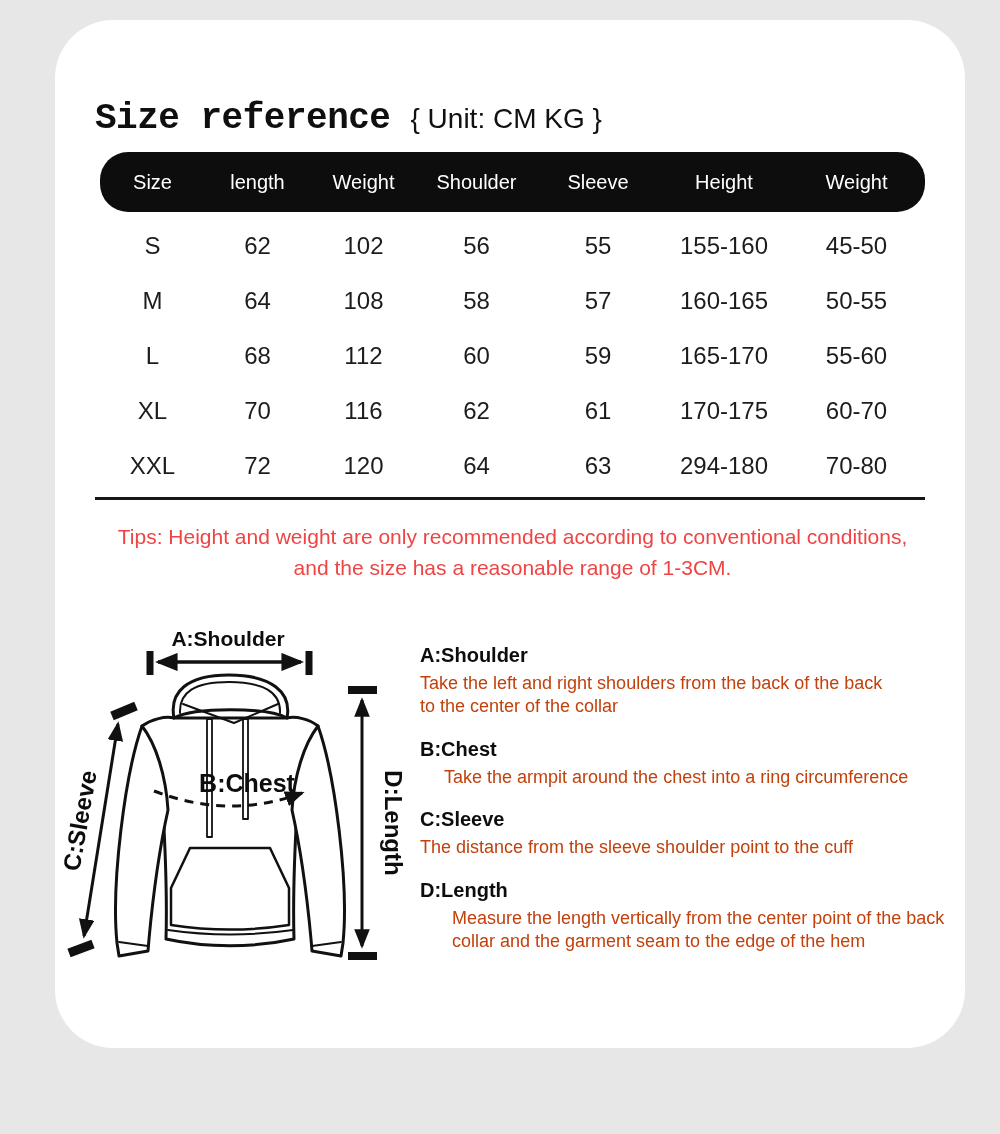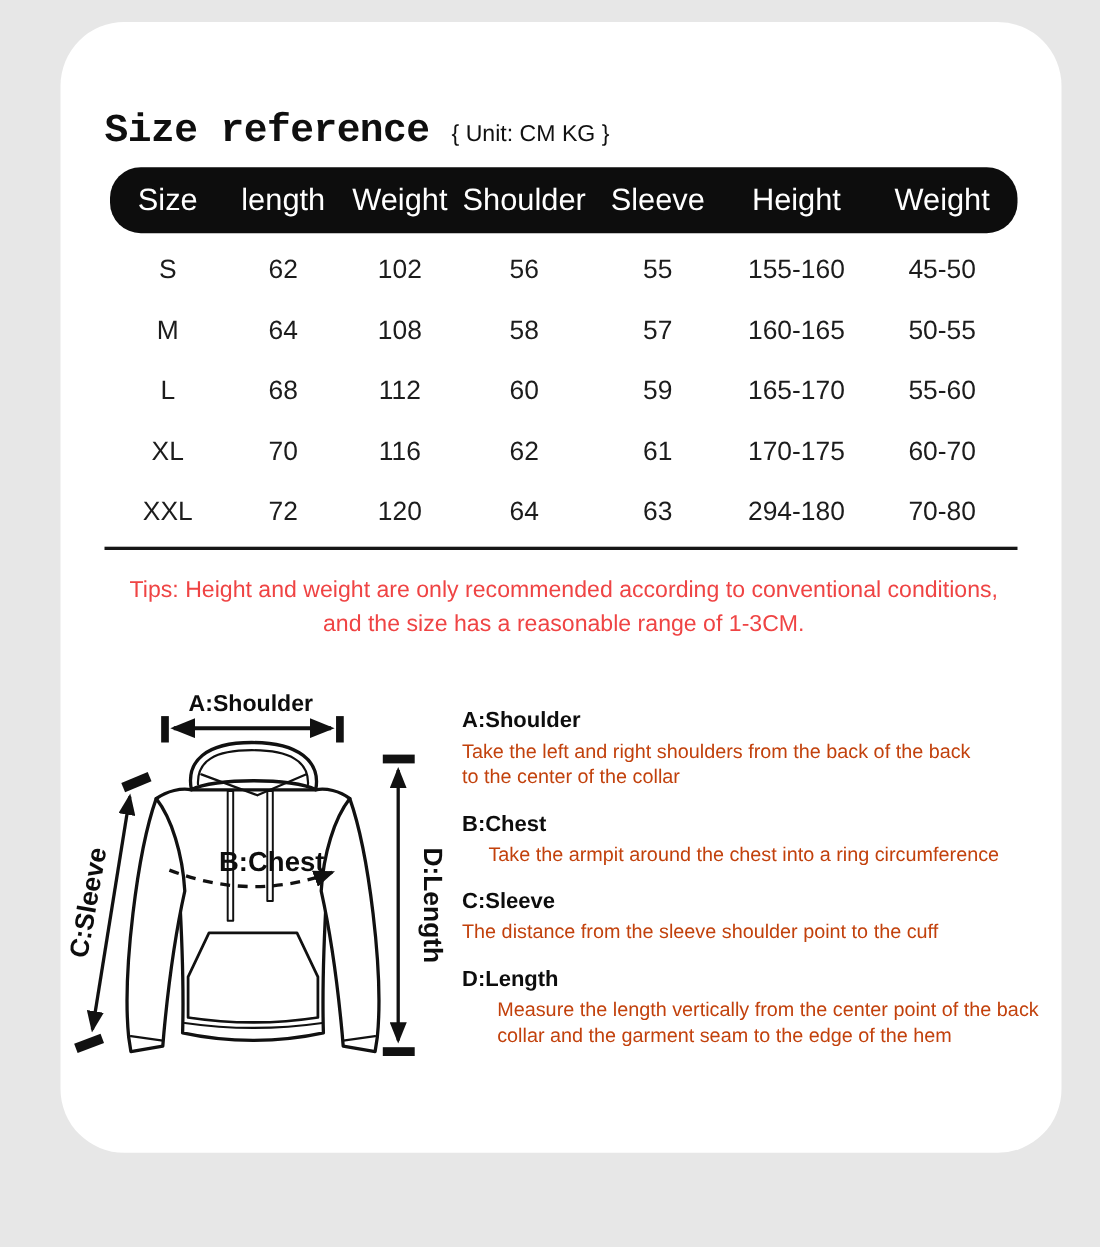--- a/index.html
+++ b/index.html
@@ -9,26 +9,26 @@
     font-family:"Liberation Sans", sans-serif;
     color:#1c1c1c;
   }
   .card{
     position:absolute;left:55px;top:20px;width:910px;height:1028px;
     background:#ffffff;border-radius:58px;
   }
   
   .title-row{position:absolute;left:40px;top:78px;display:flex;align-items:baseline;gap:20px;}
   .title-row h1{margin:0;font-size:36px;font-weight:bold;color:#0f0f0f;letter-spacing:-0.5px;font-family:Liberation Mono, monospace;}
-  .title-row .unit{font-size:21px;color:#111;}
+  .title-row .unit{font-size:28px;color:#111;}
   
   .grid7{display:grid;grid-template-columns:105fr 105fr 107fr 119fr 124fr 128fr 137fr;text-align:center;align-items:center;}
   .thead{
     position:absolute;left:45px;top:132px;width:825px;height:60px;
-    background:#0d0d0d;border-radius:28px;color:#ffffff;font-size:28px;
+    background:#0d0d0d;border-radius:28px;color:#ffffff;font-size:20px;
   }
   .tbody{position:absolute;left:45px;top:198px;width:825px;}
   .trow{height:55px;font-size:24px;color:#1c1c1c;}
   .table-line{position:absolute;left:40px;top:477px;width:830px;height:3px;background:#161616;}
   
   .tips{
     position:absolute;left:45px;top:501px;width:825px;margin:0;
     text-align:center;font-size:21px;line-height:1.48;color:#ef4444;
   }
   

